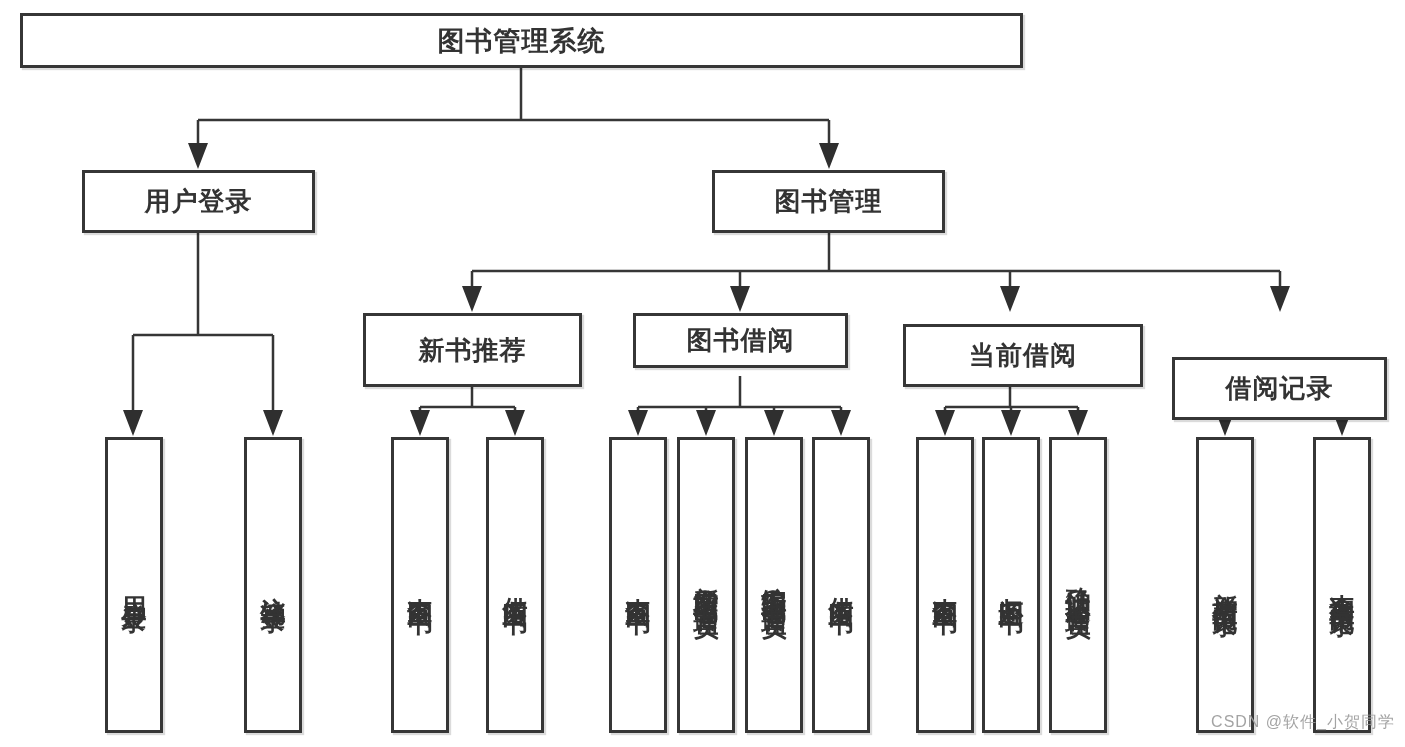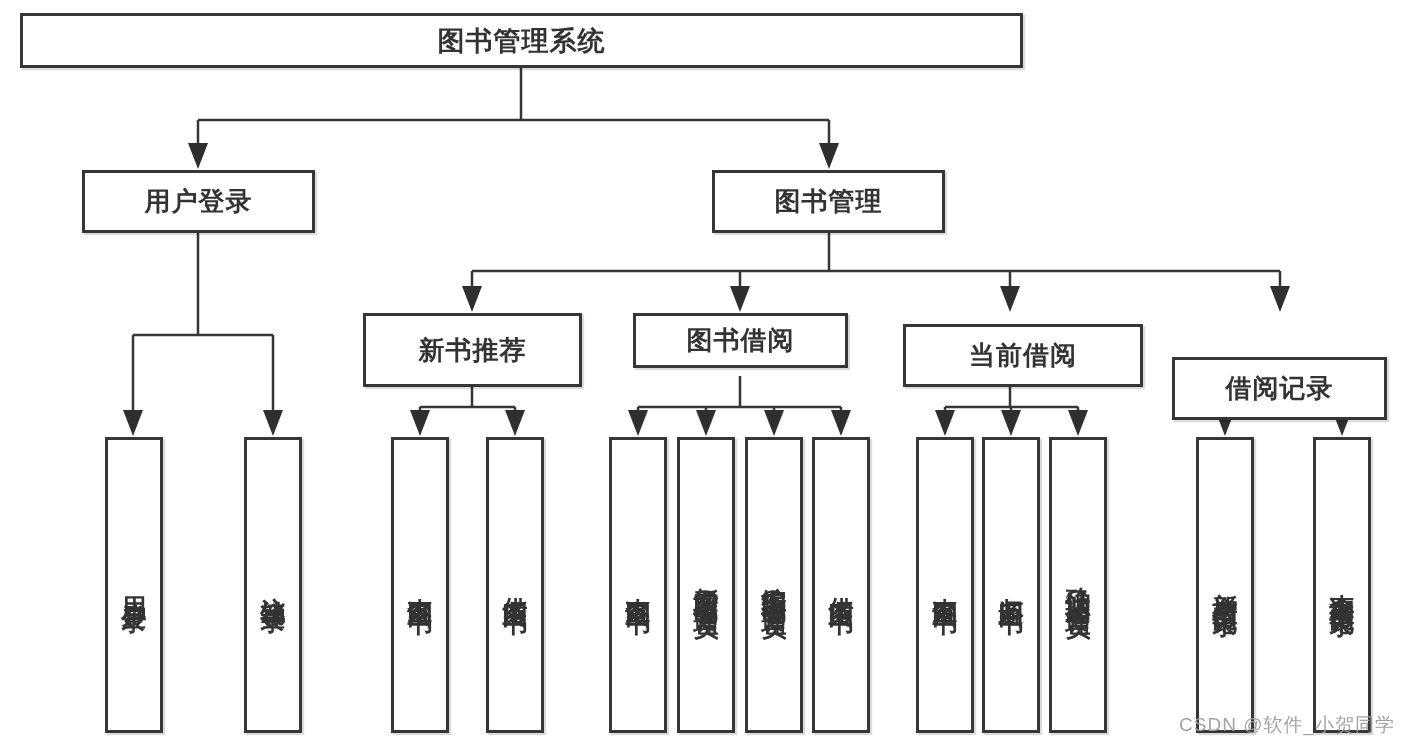--- a/index.html
+++ b/index.html
@@ -40,21 +40,21 @@
     text-orientation: mixed;
     font-size: 25px;
     letter-spacing: 4px;
     line-height: 1;
     color: #333333;
   }
   .watermark {
     position: absolute;
     top: 712px;
     right: 10px;
-    font-size: 19px;
+    font-size: 16px;
     color: rgba(158,158,158,0.95);
     letter-spacing: 1px;
     white-space: nowrap;
     z-index: 5;
   }
 </style>
 </head>
 <body>
 
 <div class="canvas">

